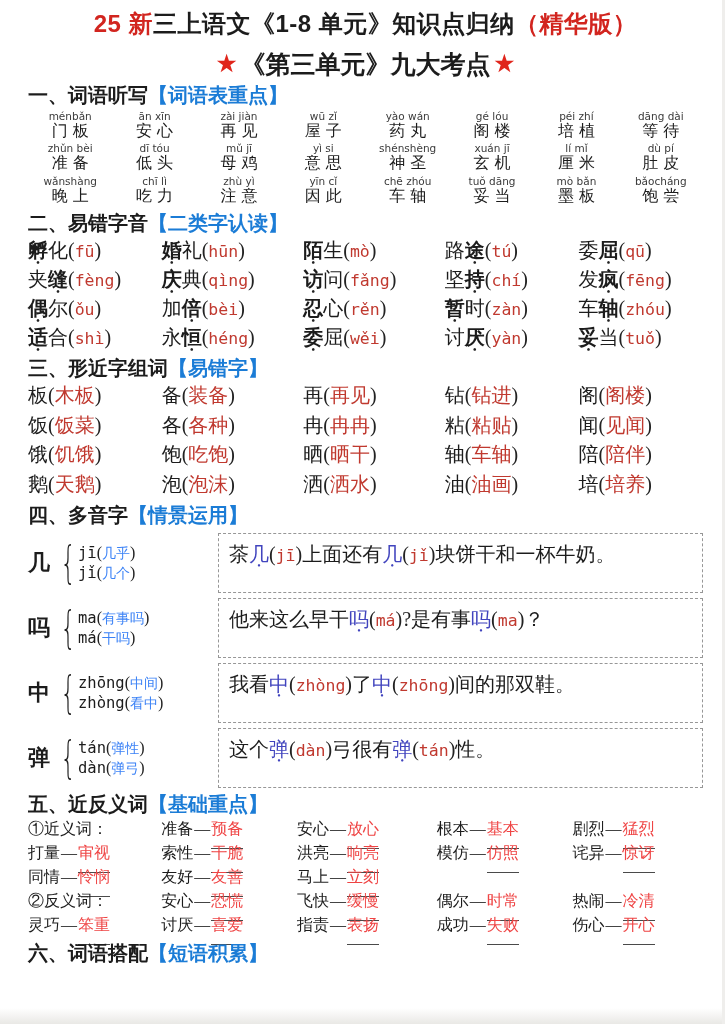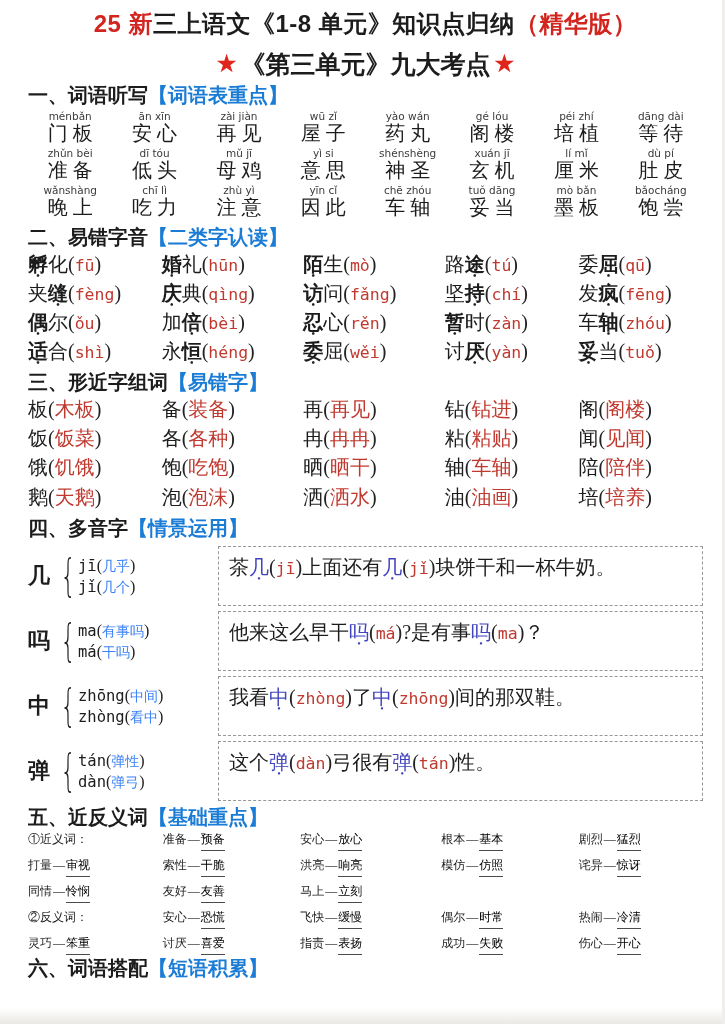--- a/index.html
+++ b/index.html
@@ -12,21 +12,21 @@
   .subtitle { text-align:center; font-family:"Liberation Sans",sans-serif; font-weight:bold; font-size:25px; line-height:1.2; margin-top:11px; }
   .subtitle .star { color:#e0251b; font-size:22px; vertical-align:2px; padding:0 4px; }
 
   .sech { font-family:"Liberation Sans",sans-serif; font-weight:bold; font-size:20px; line-height:1.3; margin-top:3px; }
   .tag { color:#1b7cd6; }
 
   
   .wgrid { display:grid; grid-template-columns:repeat(8,1fr); text-align:center; margin-top:2px; }
   .wcell { padding:1px 0 3px; }
   .wcell .py { font-family:"DejaVu Sans",sans-serif; font-size:10.5px; color:#3a3a3a; line-height:1.05; white-space:nowrap; }
-  .wcell .hz { font-family:"Liberation Sans",sans-serif; font-size:20px; line-height:1.1; letter-spacing:5px; padding-left:5px; }
+  .wcell .hz { font-family:"Liberation Sans",sans-serif; font-size:16px; line-height:1.1; letter-spacing:5px; padding-left:5px; }
 
   
   .s2grid { display:grid; grid-template-columns:1.02fr 1.08fr 1.08fr 1.02fr 0.95fr; font-size:20px; line-height:1.45; }
   .s2cell { white-space:nowrap; }
   .em { font-weight:bold; position:relative; display:inline-block; }
   .em::after { content:"•"; position:absolute; left:50%; bottom:-0.52em; transform:translateX(-50%); font-size:10px; color:#222; }
   .pn { color:#222; }
   .spy { color:#c0392f; font-family:"DejaVu Sans Mono",monospace; font-size:16.5px; }
 
   
@@ -39,23 +39,23 @@
   .brace { font-family:"DejaVu Sans",sans-serif; font-size:44px; font-weight:300; transform:scaleX(0.55); display:inline-block; line-height:0.9; color:#222; flex:none; width:20px; text-align:center; }
   .readings { display:flex; flex-direction:column; justify-content:center; gap:1px; width:142px; flex:none; padding-left:2px; }
   .rline { white-space:nowrap; line-height:1.2; }
   .rpy { font-family:"DejaVu Sans Mono",monospace; font-size:15.5px; color:#1c1c1c; }
   .rw { color:#3b82f6; font-size:14px; }
   .sbox { flex:1; border:1.5px dashed #979797; padding:7px 10px 14px; font-size:20px; line-height:1.3; min-height:60px; }
   .bl { color:#4144be; position:relative; display:inline-block; }
   .bl::after { content:"•"; position:absolute; left:50%; bottom:-0.5em; transform:translateX(-50%); font-size:10px; color:#4144be; }
 
   
-  .s5grid { display:grid; grid-template-columns:1fr 1.02fr 1.05fr 1.02fr 0.98fr; font-size:12px; line-height:1.5;gap:8px; }
+  .s5grid { display:grid; grid-template-columns:1fr 1.02fr 1.05fr 1.02fr 0.98fr; font-size:16px; line-height:1.5; }
   .s5cell { white-space:nowrap; }
-  .pb { color:#000000; border-bottom:1.5px solid #4a4a4a; padding-bottom:4px; }
+  .pb { color:#ef4444; border-bottom:1.5px solid #4a4a4a; padding-bottom:11px; }
   .pdash { padding:0 1px; }
 
   .scan-bottom { position:absolute; bottom:0; left:0; right:0; height:16px; background:linear-gradient(#ffffff,#e9e8e5); }
   .scan-right { position:absolute; top:0; right:0; width:3px; height:100%; background:#efeeec; }
 </style>
 </head>
 <body>
 
 <div class="page">
 

